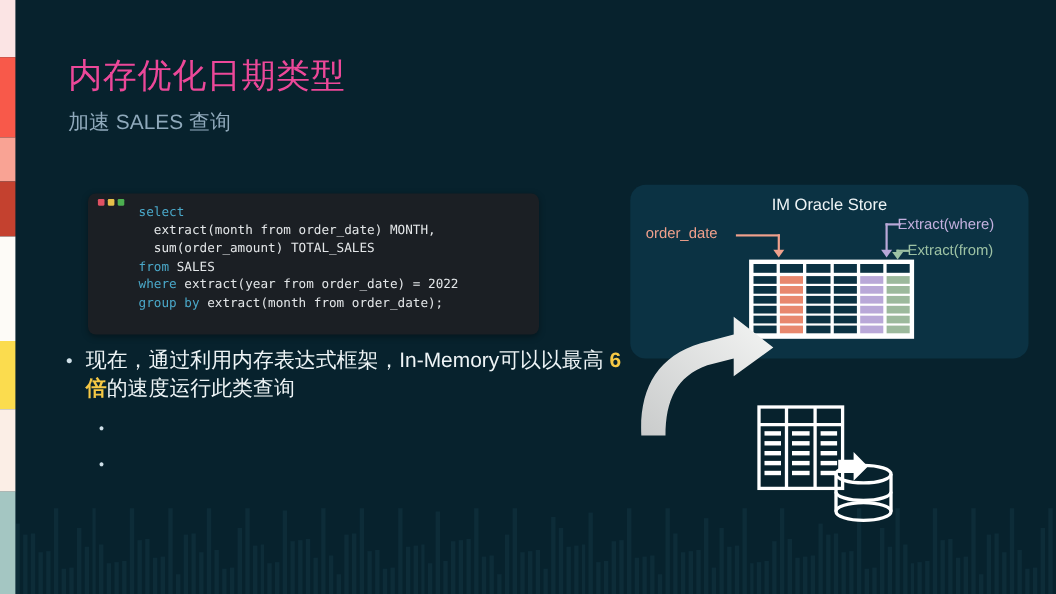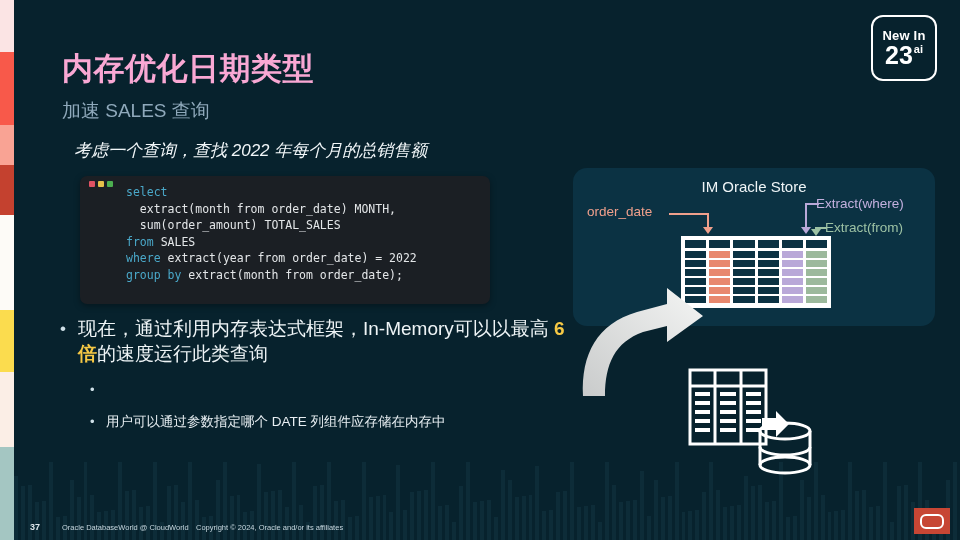--- a/index.html
+++ b/index.html
@@ -14,22 +14,22 @@
   
   .edge-strip{position:absolute;left:0;top:0;width:14px;height:540px;z-index:6;}
   .edge-seg{position:absolute;left:0;width:14px;}
 
   
   .bar-texture{position:absolute;left:14px;bottom:0;width:946px;height:86px;
      display:flex;align-items:flex-end;gap:0;z-index:1;overflow:hidden;}
   .bar-texture i{display:block;width:4px;margin-right:3px;background:#0d2c38;}
 
   
-  .title{position:absolute;left:62px;top:48px;font-size:31px;color:#f9a8d4;
-     font-weight:700;letter-spacing:.5px;z-index:4;white-space:nowrap;text-align:center;}
+  .title{position:absolute;left:62px;top:48px;font-size:31px;color:#ec4899;
+     font-weight:400;letter-spacing:.5px;z-index:4;white-space:nowrap;text-align:center;}
   .subtitle{position:absolute;left:62px;top:98px;font-size:19px;color:#8fa9bb;
      font-weight:400;z-index:4;white-space:nowrap;}
 
   
   .badge{position:absolute;right:23px;top:15px;width:62px;height:62px;
      border:2.5px solid #ffffff;border-radius:12px;z-index:7;
      display:flex;flex-direction:column;align-items:center;justify-content:center;
      color:#fff;line-height:1;}
   .badge .b1{font-size:13px;font-weight:700;letter-spacing:.2px;margin-bottom:1px;}
   .badge .b2{font-size:25px;font-weight:700;display:flex;align-items:flex-start;}
@@ -254,29 +254,21 @@
       <div class="edge-seg" style="background: rgb(196, 65, 47); top: 165px; height: 50px;"></div>
       <div class="edge-seg" style="background: rgb(253, 251, 247); top: 215px; height: 95px;"></div>
       <div class="edge-seg" style="background: rgb(251, 220, 78); top: 310px; height: 62px;"></div>
       <div class="edge-seg" style="background: rgb(251, 238, 230); top: 372px; height: 75px;"></div>
       <div class="edge-seg" style="background: rgb(164, 198, 194); top: 447px; height: 93px;"></div>
     </div>
 
   <div class="title">内存优化日期类型</div>
   <div class="subtitle">加速 SALES 查询</div>
 
-  <div class="badge">
-    <div class="b1">New In</div>
-    <div class="b2">
-      <span>23</span>
-        <sup>ai</sup>
-    </div>
-  </div>
-
-  <div class="intro">考虑一个查询，查找 2022 年每个月的总销售额</div>
+
 
   <div class="code-card">
     <div class="dots" id="code-dots">
         <span style="background: rgb(224, 82, 99);"></span>
         <span style="background: rgb(230, 192, 74);"></span>
         <span style="background: rgb(76, 175, 80);"></span>
       </div>
     <div class="code" id="code-body"><div><span class="kw">select</span></div><div><span>  extract(month from order_date) MONTH,</span></div><div><span>  sum(order_amount) TOTAL_SALES</span></div><div><span class="kw">from</span><span> SALES</span></div><div><span class="kw">where</span><span> extract(year from order_date) = 2022</span></div><div><span class="kw">group by</span><span> extract(month from order_date);</span></div></div>
   </div>
 
@@ -285,21 +277,20 @@
       <div class="b-dot">•</div>
       <div class="b-txt">
         <span>现在，通过利用内存表达式框架，In-Memory可以以最高 </span><span class="hl">6 倍</span><span>的速度运行此类查询</span>
       </div>
     </div>
     <div class="b-row l2">
       <div class="b-dot sub">•</div>
     </div>
     <div class="b-row l3">
       <div class="b-dot sub">•</div>
-      <div class="b-txt sub">用户可以通过参数指定哪个 DATE 列组件应存储在内存中</div>
     </div>
   </div>
 
   <svg class="curve" width="180" height="130" viewBox="0 0 180 130">
     <defs>
       <linearGradient id="cg" x1="0" y1="1" x2="1" y2="0">
         <stop offset="0%" stop-color="#c9cbcb"></stop>
         <stop offset="100%" stop-color="#f4f5f4"></stop>
       </linearGradient>
     </defs>
@@ -421,22 +412,14 @@
     <path d="M74,50 L88,50 L88,43 L101,56 L88,69 L88,62 L74,62 Z" fill="#ffffff"></path>
     <g stroke="#ffffff" fill="none" stroke-width="3">
       <ellipse cx="97" cy="63" rx="25" ry="8"></ellipse>
       <path d="M72,63 L72,97"></path>
         <path d="M122,63 L122,97"></path>
       <ellipse cx="97" cy="97" rx="25" ry="8"></ellipse>
       <path d="M72,79 A25,8 0 0 0 122,79"></path>
     </g>
   </svg>
 
-  <div class="footer">
-    <div class="f-num">37</div>
-    <div class="f-t1">Oracle DatabaseWorld @ CloudWorld</div>
-    <div class="f-t2">Copyright © 2024, Oracle and/or its affiliates</div>
-    <div class="oracle-logo">
-      <div class="ov"></div>
-    </div>
-  </div>
 
 </div>
 
 </body></html>

